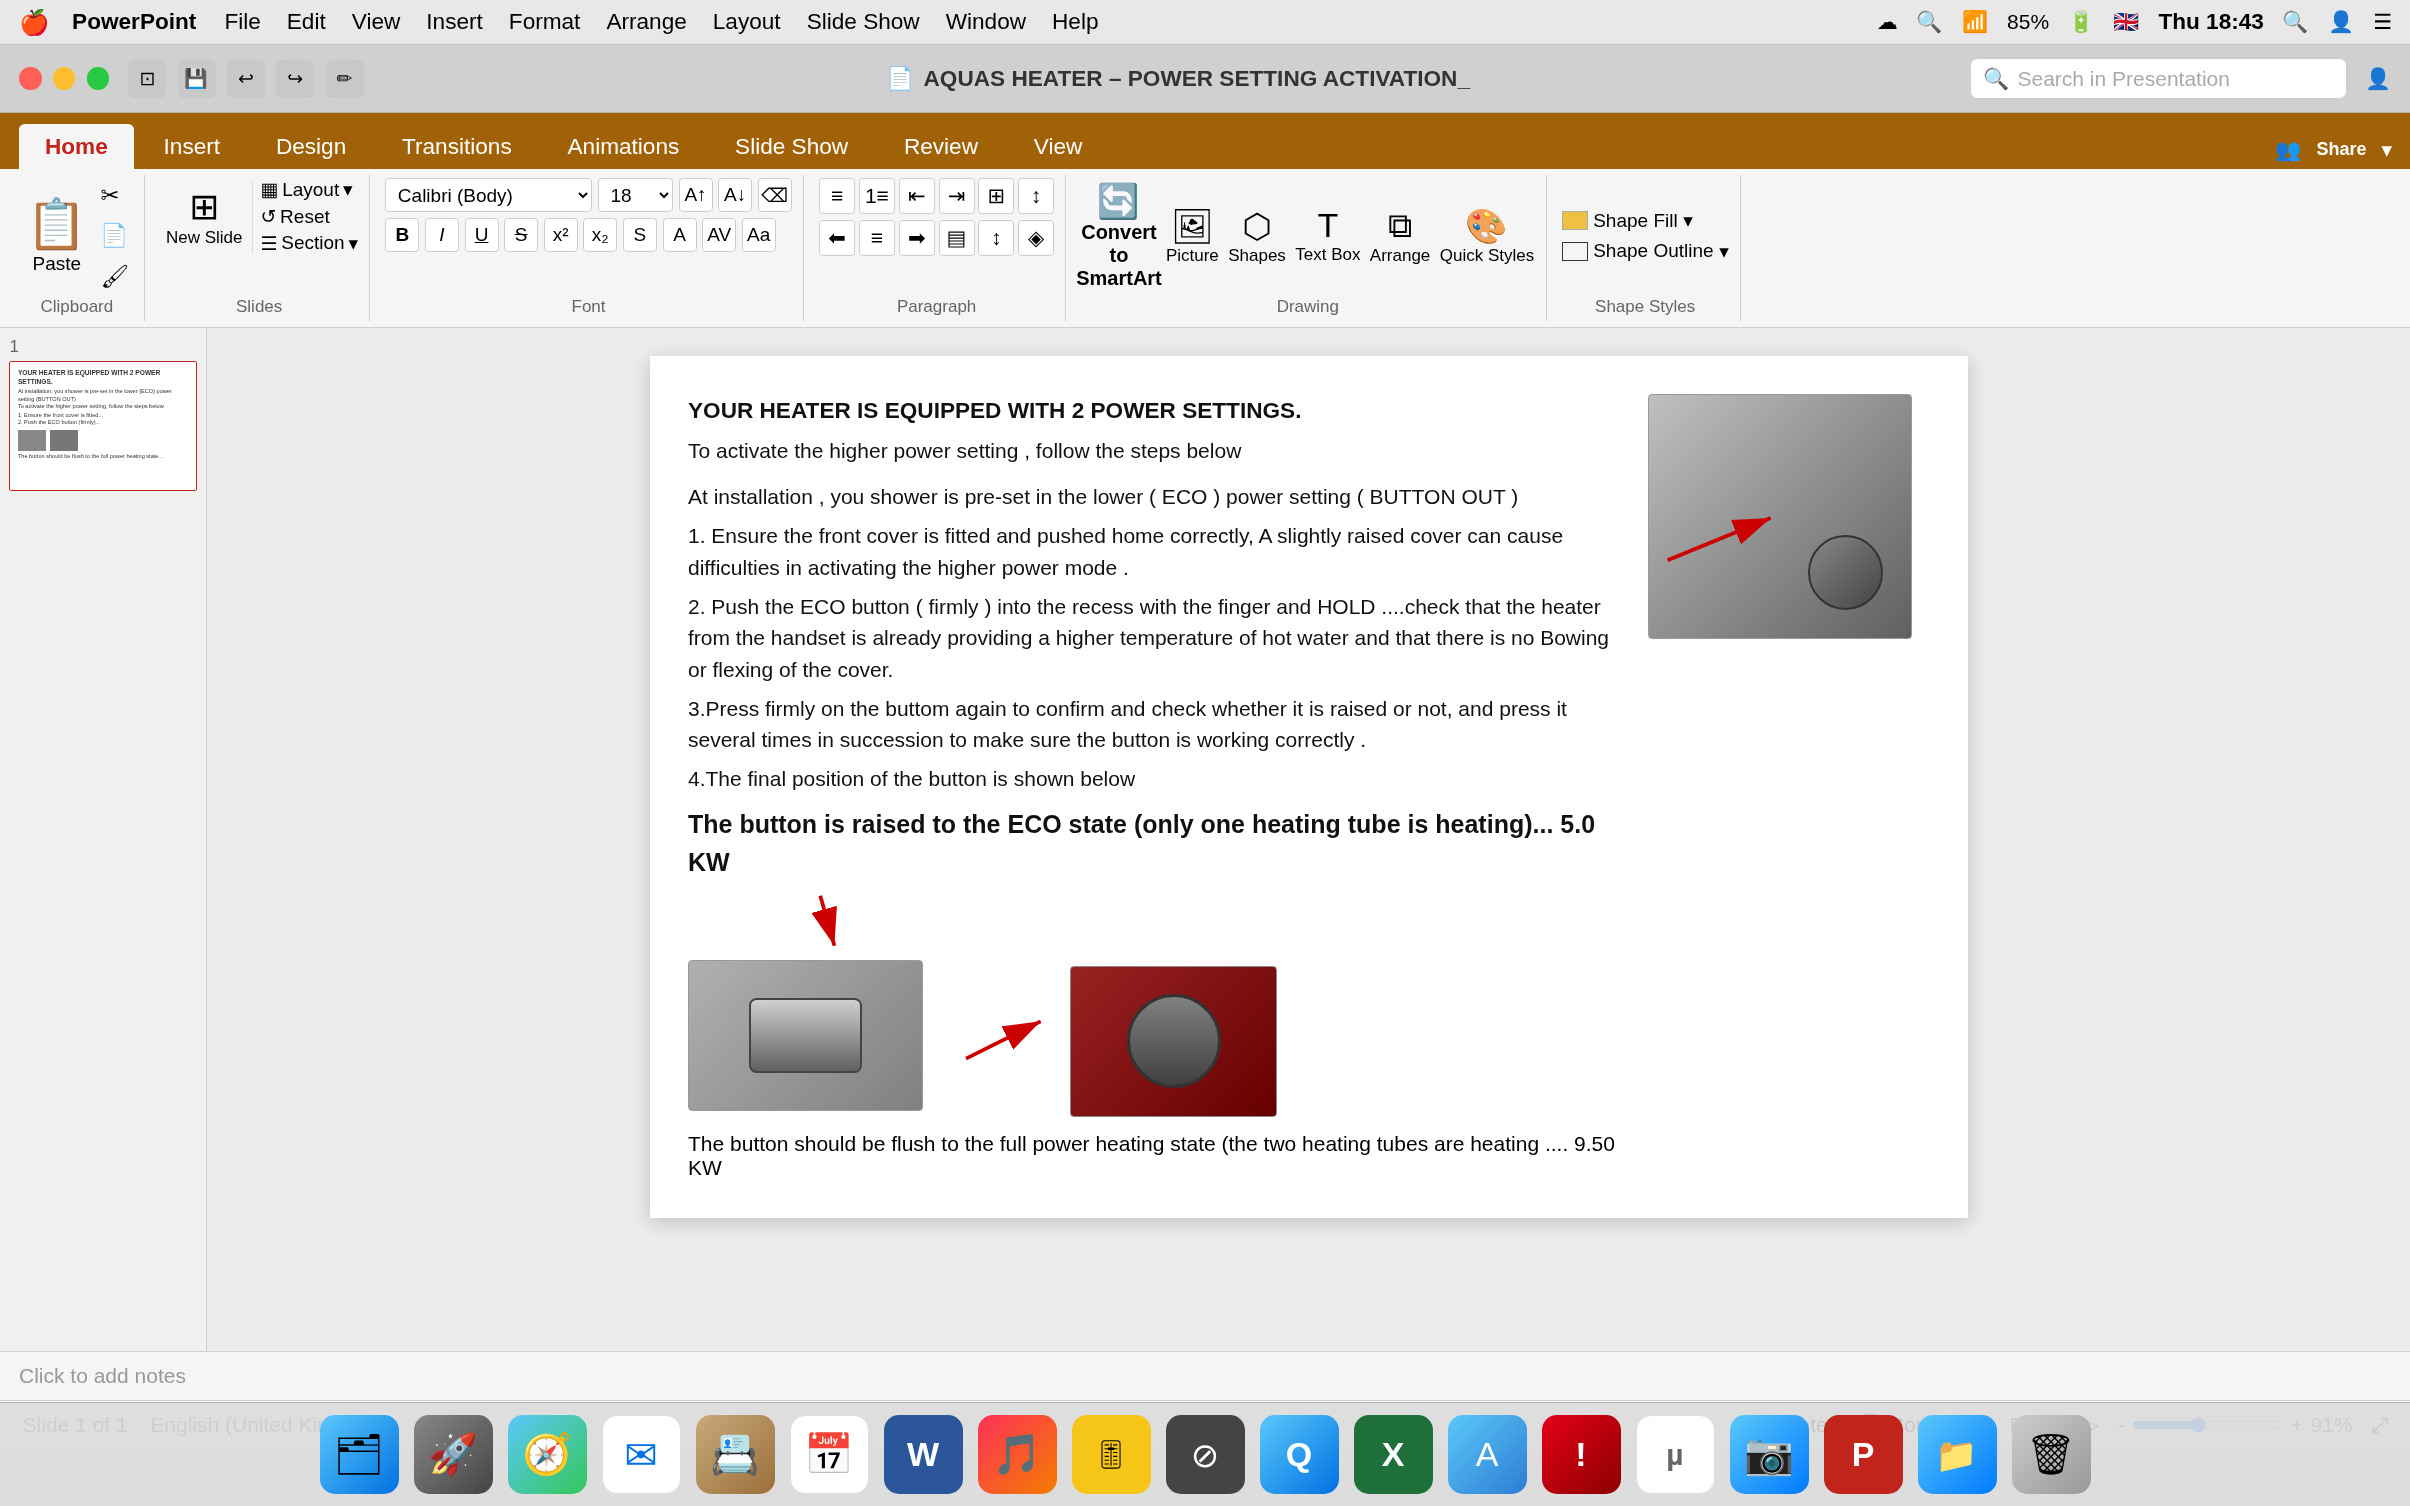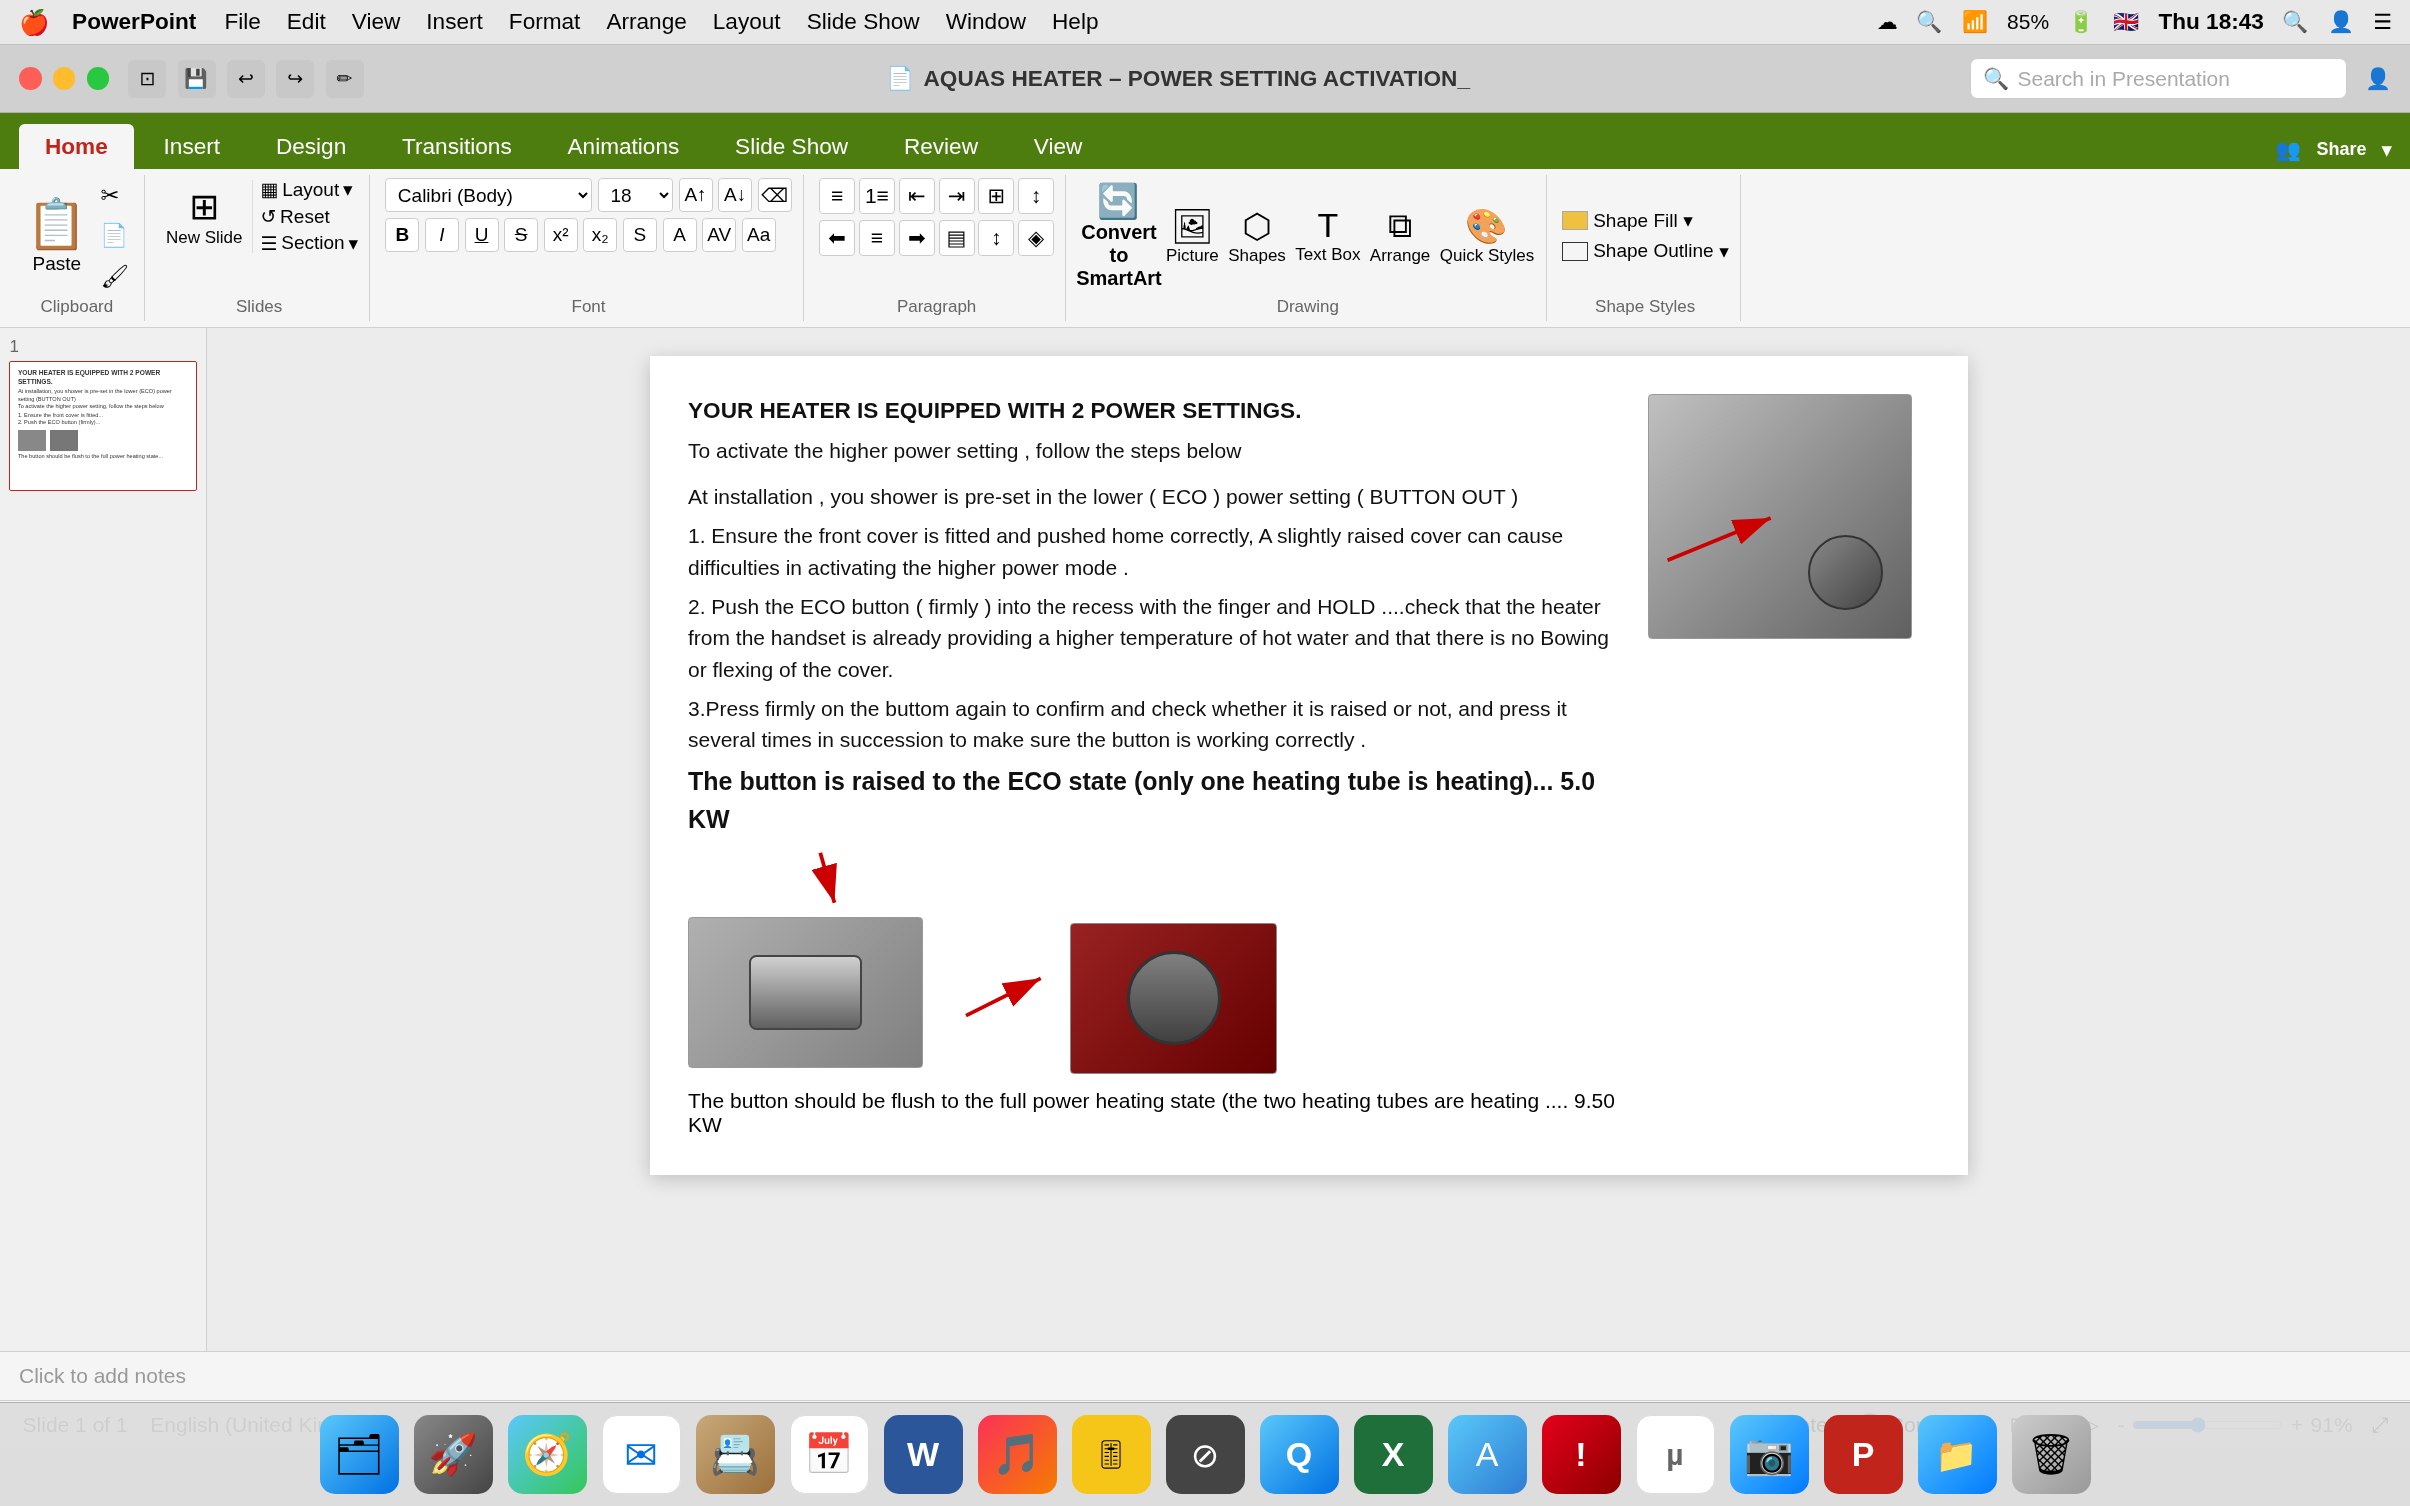--- a/index.html
+++ b/index.html
@@ -30,21 +30,21 @@
     .tl-red { background: #ff5f57; }
     .tl-yellow { background: #febc2e; }
     .tl-green { background: #28c840; }
     .window-controls { display: flex; gap: 11.3px; margin-right: 22.6px; }
     .win-btn { width: 38px; height: 38px; background: #c8c8c8; border-radius: 5.6px; display: flex; align-items: center; justify-content: center; font-size: 19px; cursor: pointer; }
     .title-center { flex: 1; text-align: center; font-size: 22.6px; font-weight: 600; color: #333; display: flex; align-items: center; justify-content: center; gap: 9.4px; }
     .search-bar { margin-left: auto; width: 377px; height: 41px; background: white; border-radius: 7.5px; border: 0.9px solid #ccc; display: flex; align-items: center; padding: 0 13px; gap: 7.5px; font-size: 21px; color: #888; }
 
     
     .ribbon-tabs {
-      width: 100%; height: 56px; background: #4d7c0f;
+      width: 100%; height: 56px; background: #a16207;
       display: flex; align-items: flex-end; padding: 0 19px;
     }
     .ribbon-tab {
       padding: 9.4px 26px; font-size: 22.6px; color: white; cursor: pointer;
       border-radius: 5.6px 5.6px 0 0; margin-right: 3.8px;
     }
     .ribbon-tab.active { background: #f5f5f5; color: #c0241a; font-weight: 600; }
 
     
     .ribbon-toolbar {
@@ -374,20 +374,21 @@
       <div style="display:flex; gap:28px;">
 
         <div style="flex:1;">
           <div class="slide-content-text">
             <p style="font-weight:bold;font-size:22.6px;">YOUR HEATER IS EQUIPPED WITH 2 POWER SETTINGS.</p>
             <p style="font-size:21px;margin-bottom:15px;">To activate the higher power setting , follow the steps below</p>
             <p style="font-size:21px;">At installation , you shower is pre-set in the lower ( ECO ) power setting ( BUTTON OUT )</p>
             <p style="font-size:21px;">1. Ensure the front cover is fitted and pushed home correctly, A slightly raised cover can cause difficulties in activating the higher power mode .</p>
             <p style="font-size:21px;">2. Push the ECO button  ( firmly ) into the recess with the finger and HOLD ....check that the heater from the handset is already providing a higher temperature of hot water and that there is no Bowing or flexing of the cover.</p>
             <p style="font-size:21px;">3.Press firmly on the buttom again to confirm and check whether it is raised or not, and press it several times in succession to make sure the button is working correctly .</p>
+            <p style="font-size:21px;margin-bottom:11.3px;">4.The final position of the button is shown below</p>
             <p style="font-size:25px;font-weight:bold;"> The button is raised to the ECO state (only one heating tube is heating)... 5.0 KW</p>
           </div>
 
           <div style="display:flex;align-items:flex-start;gap:38px;margin-top:9.4px;position:relative;">
 
             <div style="display:flex;flex-direction:column;align-items:center;position:relative;">
               <div style="position:relative;left:19px;">
                 <svg width="66" height="66" viewBox="0 0 70 70">
                   <defs>
                     <marker id="arrowhead1" markerWidth="10" markerHeight="7" refX="10" refY="3.5" orient="auto">

